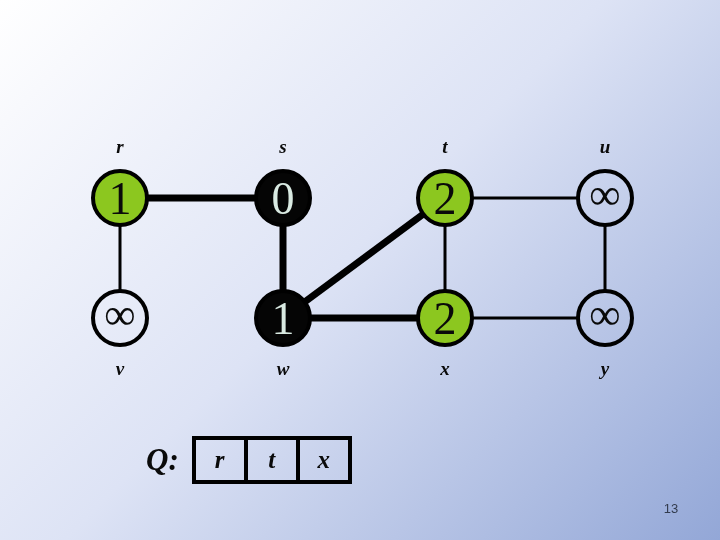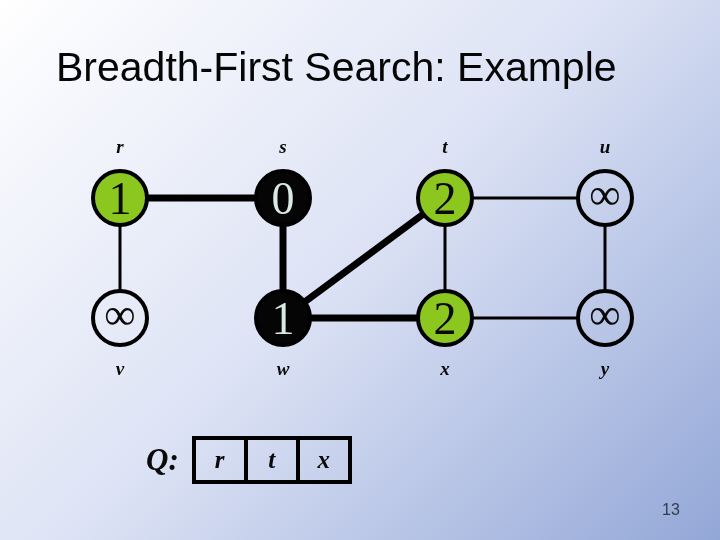--- a/index.html
+++ b/index.html
@@ -39,29 +39,28 @@
   .queue-boxes{display:flex;border:4px solid #000;background:transparent;}
   .queue-cell{
     width:48px;height:40px;display:flex;align-items:center;justify-content:center;
     border-left:4px solid #000;
     font-family:"Liberation Serif","DejaVu Serif",serif;
     font-size:25px;font-style:italic;font-weight:700;color:#0a0a0a;
   }
   .queue-cell:first-child{border-left:none;}
   .page-number{
     position:absolute;left:656px;top:501px;width:30px;text-align:center;
-    font-family:"Liberation Sans",sans-serif;font-size:16px;color:#333c4e;
+    font-family:"Liberation Sans",sans-serif;font-size:13px;color:#333c4e;
   }
 </style>
 </head>
 <body>
 
 <div class="slide">
 
-  <div class="title">Breadth-First Search: Example</div>
 
   <svg class="graph" viewBox="0 0 720 540">
 
     <g>
       <line class="edge thick" x1="120" y1="198" x2="283" y2="198" stroke="#000000"></line>
       <line class="edge thick" x1="283" y1="198" x2="283" y2="318" stroke="#000000"></line>
       <line class="edge thick" x1="283" y1="318" x2="445" y2="198" stroke="#000000"></line>
       <line class="edge thick" x1="283" y1="318" x2="445" y2="318" stroke="#000000"></line>
       <line class="edge thin" x1="445" y1="198" x2="445" y2="318" stroke="#000000"></line>
       <line class="edge thin" x1="445" y1="198" x2="577" y2="198" stroke="#000000"></line>

